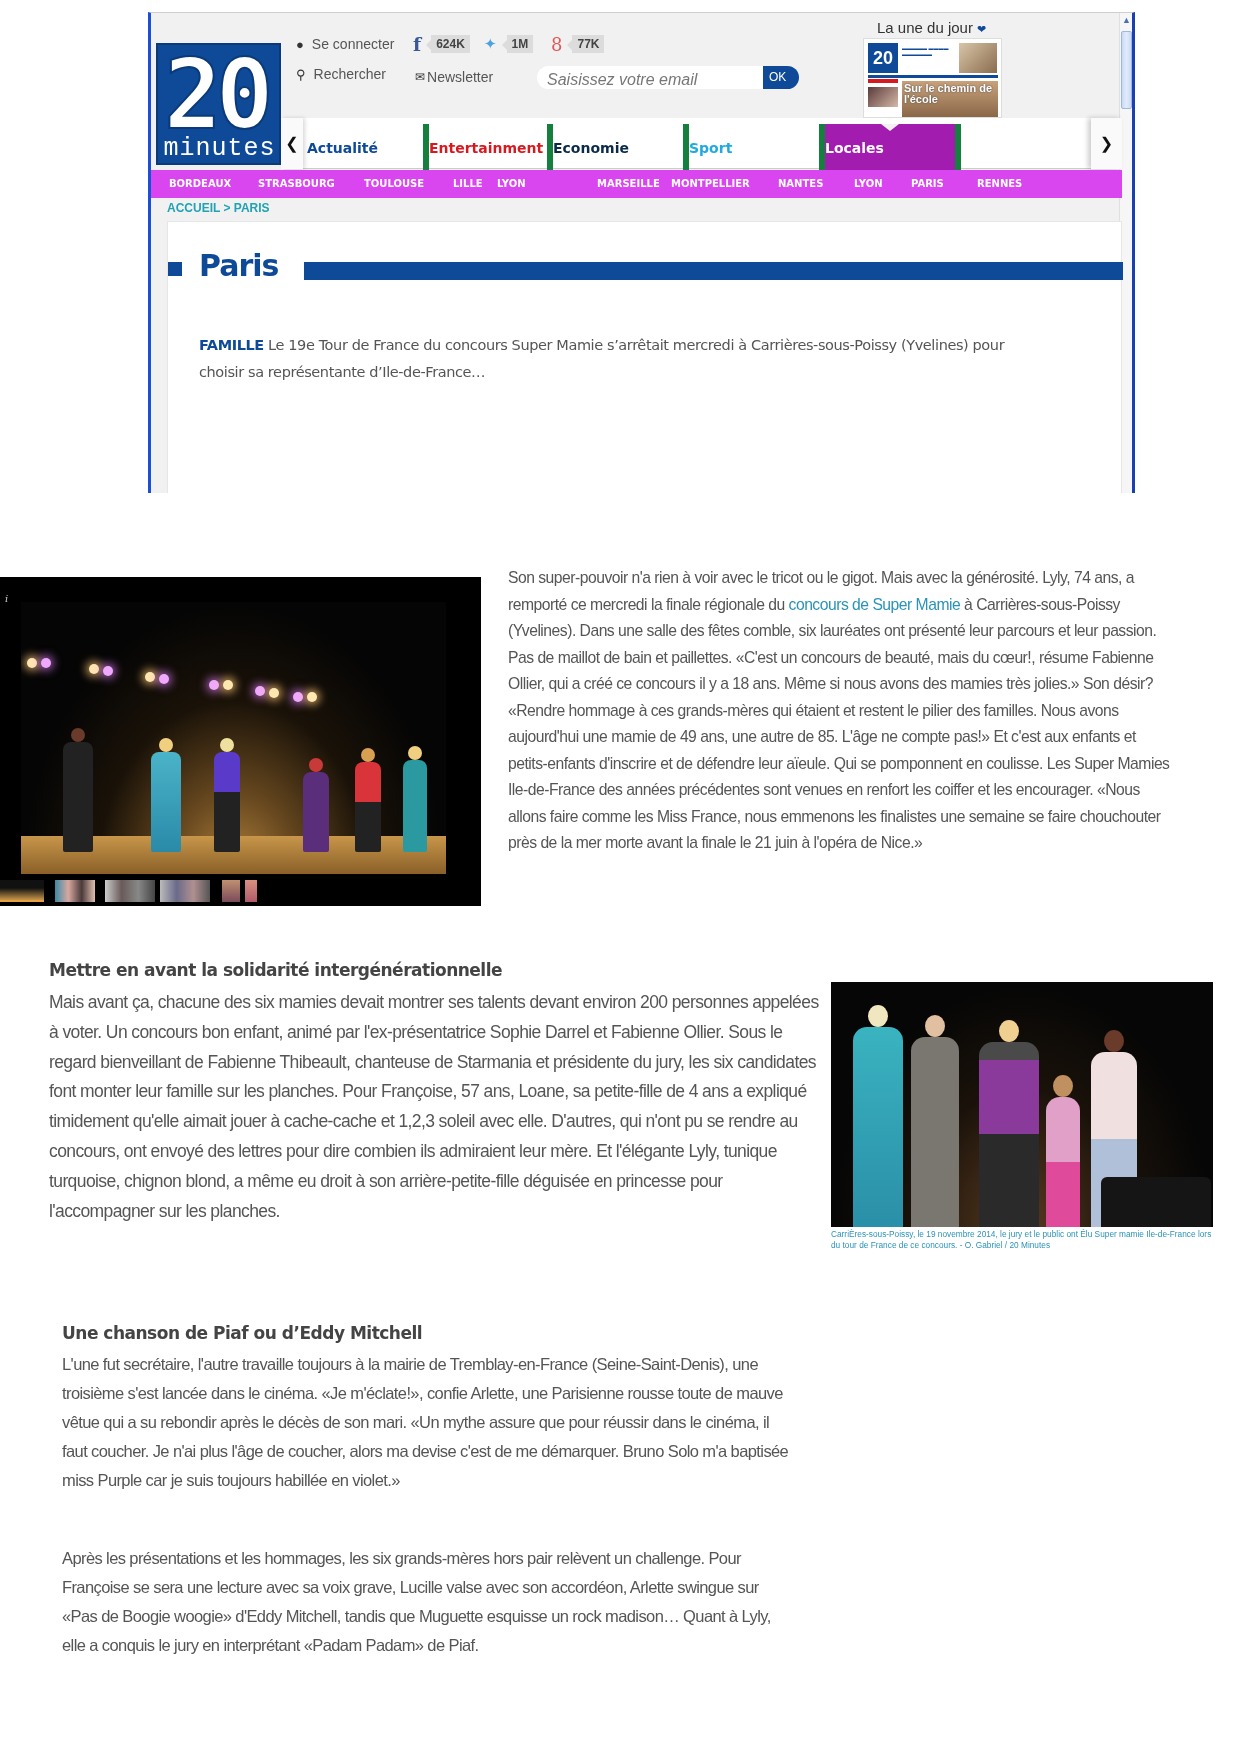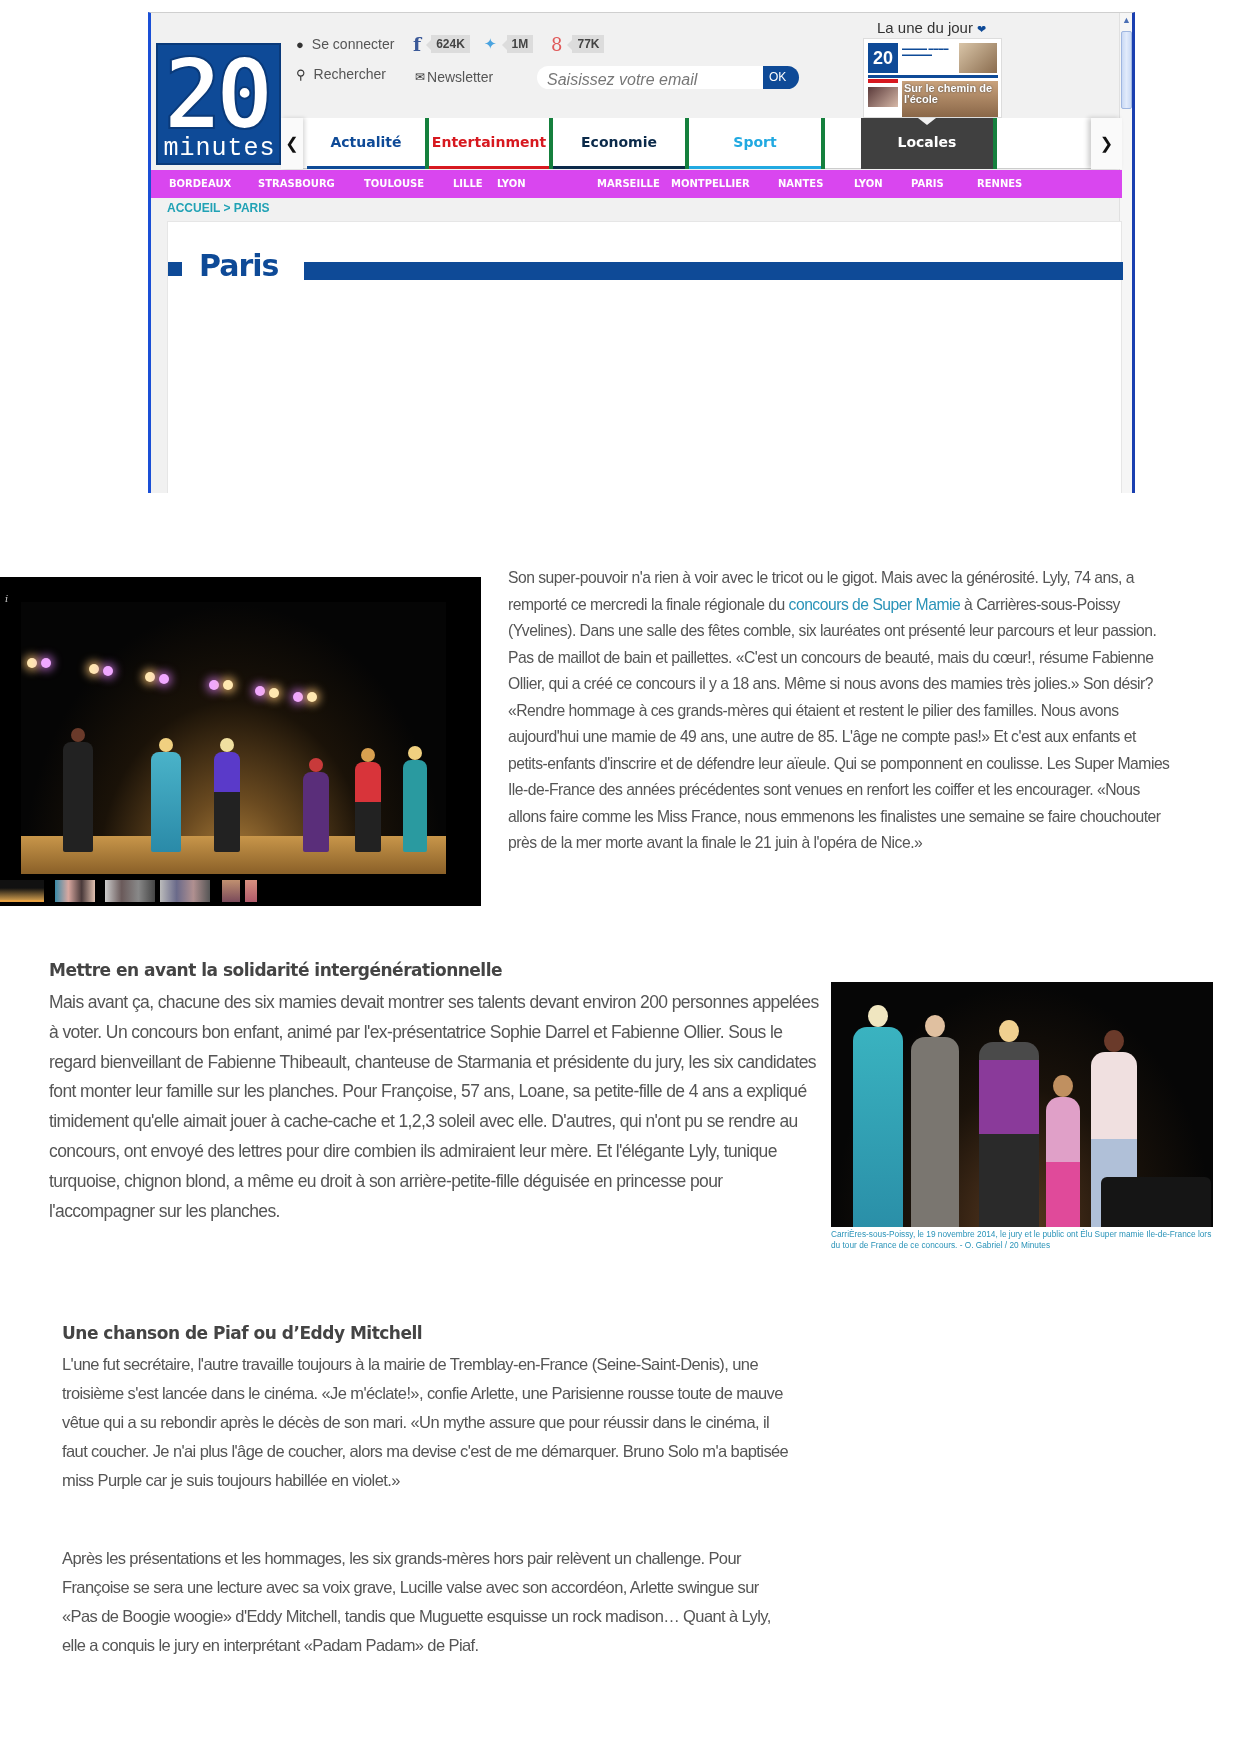--- a/index.html
+++ b/index.html
@@ -46,23 +46,23 @@
       linear-gradient(90deg, transparent 40%, #d0202a 40%, #d0202a 60%, transparent 60%),
       linear-gradient(0deg, transparent 40%, #d0202a 40%, #d0202a 60%, transparent 60%),
       linear-gradient(90deg, transparent 33%, #ffffff 33%, #ffffff 67%, transparent 67%),
       linear-gradient(0deg, transparent 30%, #ffffff 30%, #ffffff 70%, transparent 70%),
       linear-gradient(35deg, #1a3a8a 44%, #ffffff 44%, #ffffff 48%, #c8202a 48%, #c8202a 52%, #ffffff 52%, #ffffff 56%, #1a3a8a 56%); }
   .ad .eyes { position: absolute; left: 12px; top: 50px; width: 72px; height: 10px; }
   .ad .eye { position: absolute; top: 0; width: 18px; height: 8px; background: #c9a24a; border-radius: 50%; border: 2px solid #2a1a0a; }
 
   .navrow { position: absolute; left: 130px; top: 105px; width: 841px; height: 51px; background: #fff; border-bottom: 1px solid #ccc; }
   .nav-arrow { position: absolute; top: 0; width: 22px; height: 51px; background: #fafafa; font-size: 16px; line-height: 51px; text-align: center; color: #111; box-shadow: 2px 0 4px rgba(0,0,0,0.15); }
-  .nav-tab { position: absolute; top: 0; height: 51px; text-align: center; font-weight: bold; font-size: 16px; line-height: 48px; border-right: 4px solid #15803d; font-family: "DejaVu Sans", sans-serif; font-size: 14px; }
+  .nav-tab { position: absolute; top: 6px; height: 51px; font-weight: bold; font-size: 16px; line-height: 48px; border-right: 6px solid #15803d; font-family: "DejaVu Sans", sans-serif; font-size: 14px; }
   .nav-tab .uline { position: absolute; left: 0; right: 0; bottom: 0; height: 3px; }
-  .nav-tab.active { background: #404040; color: #fff; margin-left: 36px; }
+  .nav-tab.active { background: #a21caf; color: #fff; }
   .nav-tab.active:before { content: ""; position: absolute; left: 50%; margin-left: -9px; top: 0; border: 9px solid transparent; border-top: 7px solid #f1f1f1; border-bottom: 0; }
 
   .citybar { position: absolute; left: 0; top: 157px; width: 971px; height: 28px; background: #d946ef; }
   .city { position: absolute; top: 0; height: 28px; line-height: 28px; font-size: 10px; font-weight: bold; color: #fff; font-family: "DejaVu Sans", sans-serif; letter-spacing: 0; }
 
   .crumb { position: absolute; left: 16px; top: 188px; font-size: 12px; color: #21a2b5; font-weight: bold; }
   .crumb span { color: #21a2b5; }
 
   .content { position: absolute; left: 16px; top: 208px; width: 955px; height: 300px; background: #fff; border: 1px solid #e6e6e6; }
   .paris-sq { position: absolute; left: 0; top: 40px; width: 14px; height: 14px; background: #0e4a97; }
@@ -197,20 +197,24 @@
   <div class="crumb">
     <span>ACCUEIL</span>
     <span>&gt;</span>
     <span>PARIS</span>
   </div>
 
   <div class="content">
     <div class="paris-sq"></div>
     <div class="paris-h">Paris</div>
     <div class="paris-bar"></div>
+    <div class="lead">
+      <span class="kicker">FAMILLE</span>
+      <span>Le 19e Tour de France du concours Super Mamie s’arrêtait mercredi à Carrières-sous-Poissy (Yvelines) pour choisir sa représentante d’Ile-de-France…</span>
+    </div>
   </div>
 </div>
 
 <div class="gallery">
   <span class="info-i">i</span>
   <div class="main-photo">
     <div class="stage"></div>
     <div class="light w" style="left:6px;top:56px;"></div>
       <div class="light p" style="left:20px;top:56px;"></div>
     <div class="light w" style="left:68px;top:62px;"></div>

